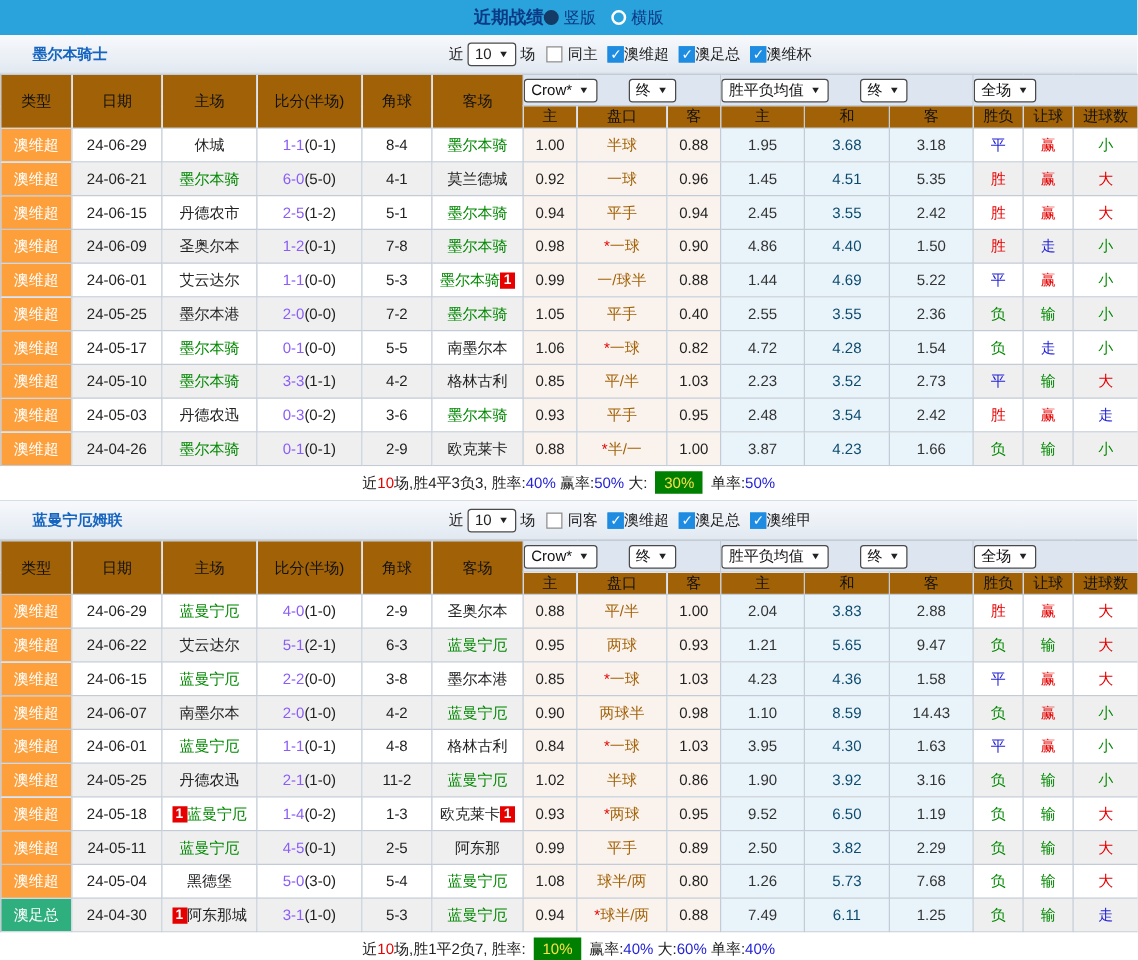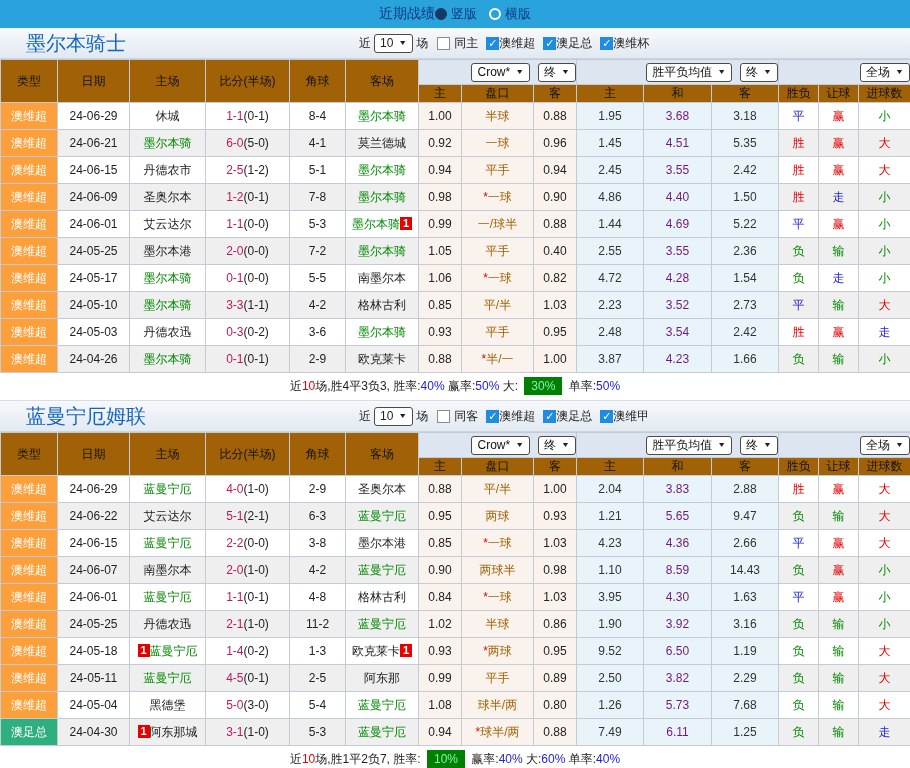--- a/index.html
+++ b/index.html
@@ -1,66 +1,66 @@
 <!DOCTYPE html>
 <html><head>
 <meta charset="utf-8">
 <style>
   html,body{margin:0;padding:0;background:#fff;}
   body{width:910px;font-family:"Liberation Sans","DejaVu Sans",sans-serif;font-size:12px;color:#222;}
 
   
   .topbar{height:28px;background:#2aa2db;display:flex;align-items:center;justify-content:center;}
-  .topbar .title{color:#0a3a85;font-weight:normal;font-size:14px;}
+  .topbar .title{color:#0a3a85;font-weight:bold;font-size:14px;}
   .rad{width:12px;height:12px;border-radius:50%;display:inline-block;vertical-align:-2px;box-sizing:border-box;}
   .rad.on{background:#143a66;border:1px solid #143a66;margin-right:4px;}
   .rad.off{background:transparent;border:2px solid #fff;margin:0 4px 0 12px;}
   .rlab{color:#0a3a85;font-size:13px;}
 
   
   .secbar{height:30px;background:linear-gradient(#f7f9fc,#e2e9f1);border-bottom:1px solid #ccd4dd;position:relative;display:flex;align-items:center;}
-  .secbar .team{margin-left:26px;color:#1565c0;font-weight:normal;font-size:20px;}
+  .secbar .team{margin-left:26px;color:#1565c0;font-weight:bold;font-size:12px;}
   .ctrl{position:absolute;left:356px;top:0;height:30px;display:flex;align-items:center;font-size:12px;color:#222;}
   .ctrl .gap{margin:0 3px;}
   .sel{display:inline-flex;align-items:center;border:1px solid #4a4a4a;border-radius:3px;background:#fff;height:19px;padding:0 5px;font-size:12px;box-sizing:border-box;}
   .sel .car{font-size:9px;margin-left:5px;color:#222;transform:scaleY(.8);}
   .cb{width:13px;height:13px;border:1px solid #8b8b8b;background:#fff;display:inline-block;position:relative;box-sizing:border-box;vertical-align:-2px;}
   .cb.off{margin:0 4px 0 6px;}
   .cb.on{background:#1e8ce0;border-color:#1e8ce0;margin:0 0 0 8px;}
   .cb.on::after{content:"\2713";position:absolute;color:#fff;font-size:11px;font-weight:bold;left:1px;top:-1px;}
 
   
   table{border-collapse:collapse;table-layout:fixed;width:910px;font-size:12px;}
   th,td{border:1px solid #c3ccd6;text-align:center;padding:0;overflow:hidden;white-space:nowrap;}
   thead th{background:#a16207;font-weight:normal;color:#111;}
   .hdr-top th{height:24px;}
   .hdr-sub th{height:16px;}
   .ddcell{background:#dde6f0;}
-  .ddwrap{display:flex;align-items:center;justify-content:flex-end;gap:8px;}
+  .ddwrap{display:flex;align-items:center;justify-content:flex-start;gap:25px;}
   tbody td{height:26px;background:#fff;}
   tbody tr:nth-child(even) td{background:#efefef;}
   td.odds{background:#faf2ec !important;}
   td.avg{background:#e9f4fa !important;color:#333;margin-top:19px;}
-  td.avg.mid{color:#701a75;}
+  td.avg.mid{color:#0c4a6e;}
   td.hcap .hname{color:#a16207;}
   .hstar{color:#e60000;}
   .hstar:empty{display:none;}
   .t-lg-orange{background:#fda03c !important;color:#fff;}
   .t-lg-green{background:#2fae7e !important;color:#fff;}
   .t-red{color:#e60000;}
   .t-blue{color:#2323d6;}
   .t-green{color:#008800;margin-top:38px;}
-  .sc{color:#be185d;}
+  .sc{color:#8b5cf6;}
   .hf{color:#222;margin-top:29px;}
   .bdg{display:inline-block;background:#e60000;color:#fff;font-size:11px;line-height:13px;min-width:8px;padding:0 2px;font-weight:bold;vertical-align:1px;}
   .bdg:empty{display:none;}
 
   
   .sumrow{height:27px;line-height:27px;text-align:center;font-size:12px;color:#222;border-bottom:1px solid #d7dde3;background:#fff;}
-  .t-box{background:#008000;color:#86efac;padding:2px 7px;margin:0 3px;}
+  .t-box{background:#008000;color:#fde047;padding:2px 7px;margin:0 3px;}
 </style>
 </head>
 <body>
 
 <div class="topbar">
   <span class="title">近期战绩</span>
   <span class="rad on"></span>
   <span class="rlab">竖版</span>
   <span class="rad off"></span>
   <span class="rlab">横版</span>
@@ -465,21 +465,21 @@
         <td>24-06-15</td>
         <td><span class="t-green">蓝曼宁厄</span></td>
         <td><span class="sc">2-2</span><span class="hf">(0-0)</span></td>
         <td>3-8</td>
         <td><span>墨尔本港</span></td>
         <td class="odds">0.85</td>
         <td class="odds hcap"><span class="hstar">*</span><span class="hname">一球</span></td>
         <td class="odds">1.03</td>
         <td class="avg">4.23</td>
         <td class="avg mid">4.36</td>
-        <td class="avg">2.66</td>
+        <td class="avg">1.58</td>
         <td class="t-blue">平</td>
         <td class="t-red">赢</td>
         <td class="t-red">大</td>
       </tr>
       <tr>
         <td class="t-lg-orange">澳维超</td>
         <td>24-06-07</td>
         <td><span>南墨尔本</span></td>
         <td><span class="sc">2-0</span><span class="hf">(1-0)</span></td>
         <td>4-2</td>

